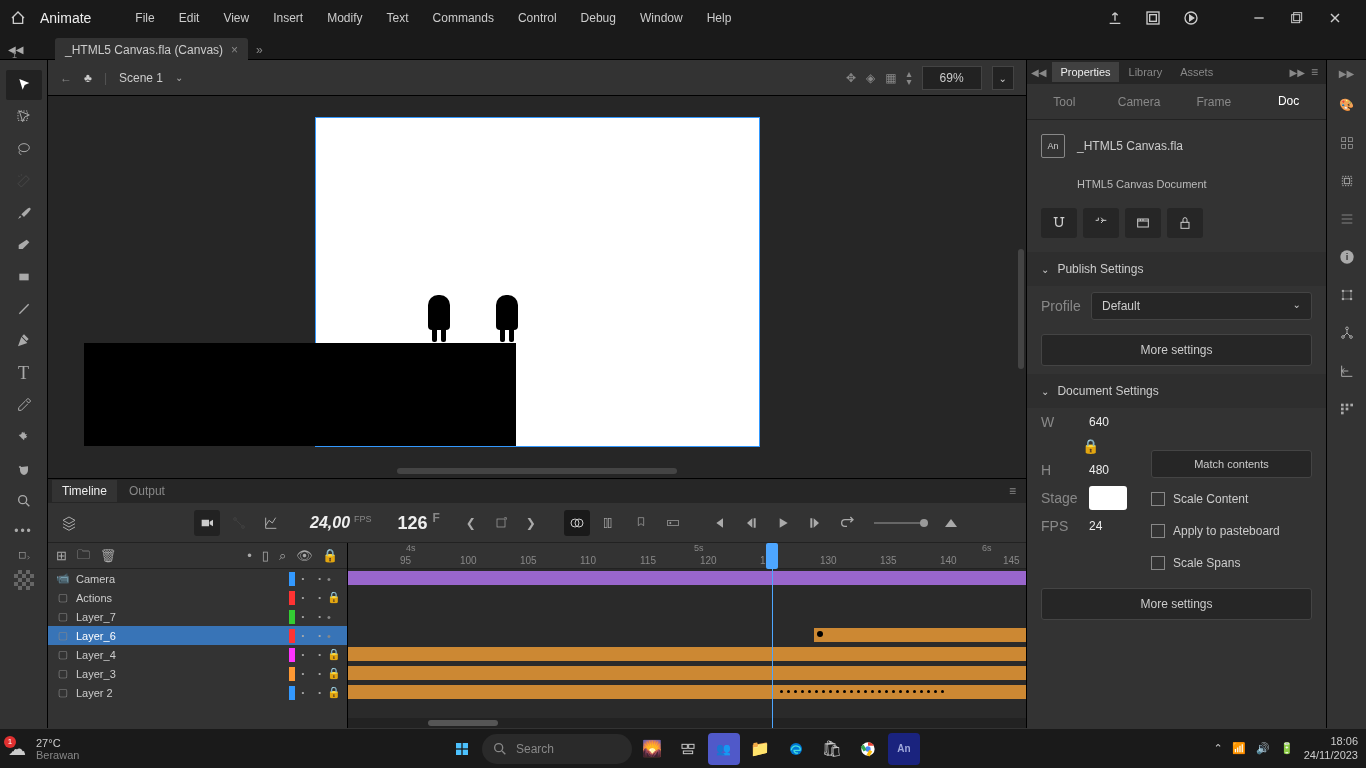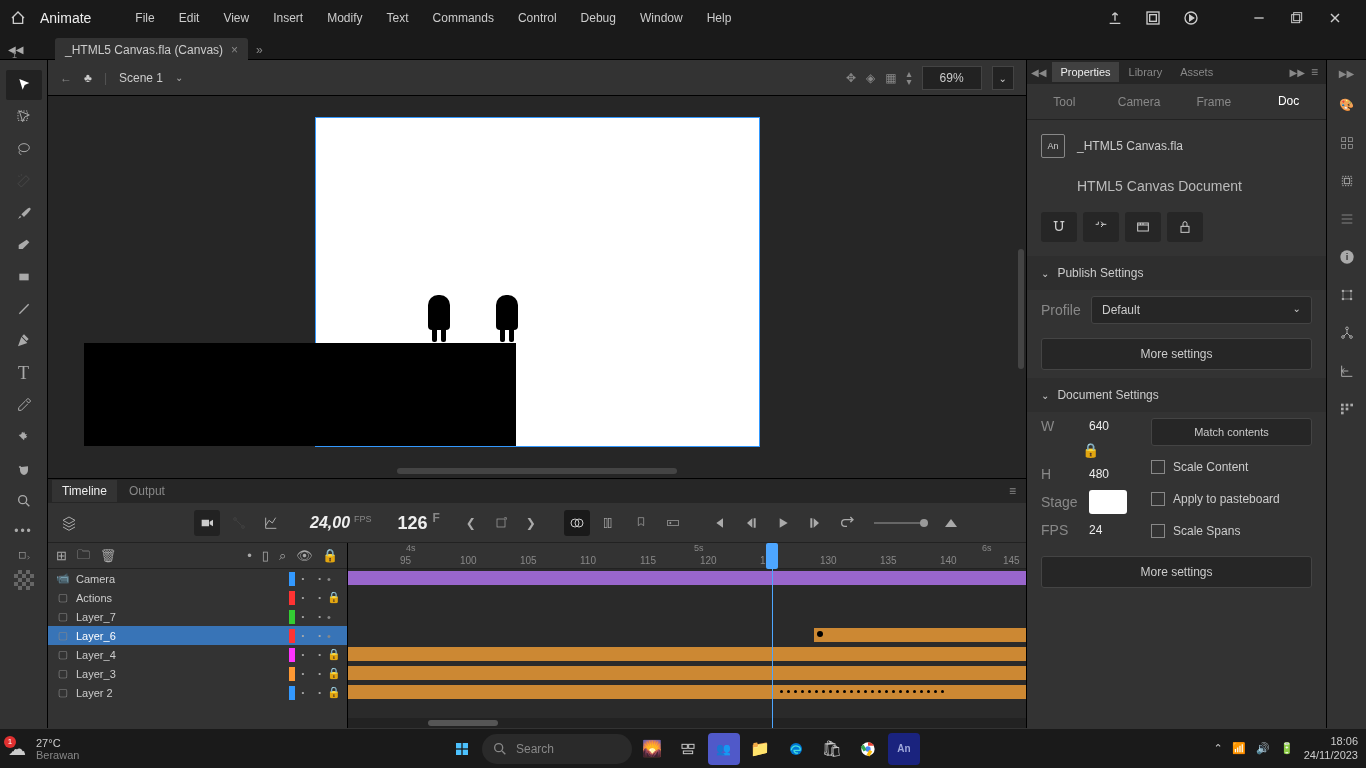--- a/index.html
+++ b/index.html
@@ -96,36 +96,36 @@
 
 .right-panels { width: 300px; background: #333; border-left: 1px solid #000; display: flex; flex-direction: column; }
 .rp-tabs { height: 24px; display: flex; gap: 2px; padding: 0 4px; align-items: center; background:#262626;}
 .rp-tab { padding: 4px 8px; color: #888; cursor: pointer; font-size: 11px; }
 .rp-tab.active { color: #eee; background: #404040; }
 .rp-subtabs { height: 36px; display: flex; border-bottom: 1px solid #222; }
 .rp-subtab { flex: 1; display: flex; align-items: center; justify-content: center; cursor: pointer; color: #888; }
 .rp-subtab.active { background: #333; color: #fff; border-bottom:2px solid transparent;}
 .rp-doc-header { display: flex; align-items: center; gap: 12px; padding: 14px; }
 .rp-doc-icon { width: 24px; height: 24px; border: 1px solid #888; display:flex; align-items:center; justify-content:center; font-size:9px; border-radius:2px;}
-.rp-doc-type { padding: 6px 14px 14px 50px; color: #bbb; font-size:14px;}
+.rp-doc-type { padding: 6px 14px 14px 50px; color: #bbb; font-size:11px;}
 .rp-action-row { display: flex; gap: 6px; padding: 4px 14px 14px; }
 .rp-action-btn { width: 36px; height: 30px; background: #262626; display:flex; align-items:center; justify-content:center; cursor:pointer; border-radius:3px; color:#aaa;}
 .rp-collapse-header { display: flex; align-items: center; gap: 8px; padding: 10px 14px; cursor: pointer; background:#2e2e2e;}
 .rp-collapse-header .chev { font-size: 10px; }
 .rp-field-row { display: flex; align-items: center; padding: 6px 14px; gap: 10px; }
 .rp-label { width: 40px; color: #888; font-size: 14px; }
 .rp-select { flex: 1; background: #262626; border: 1px solid #444; padding: 6px 10px; color: #ccc; border-radius: 3px; display:flex; justify-content:space-between; cursor:pointer;}
 .rp-button-full { background: #262626; border: 1px solid #444; padding: 8px; color: #ccc; text-align: center; cursor: pointer; border-radius: 3px; margin: 8px 14px; }
 .rp-value { color: #eee; }
 .rp-checkbox-row { display: flex; align-items: center; gap: 8px; padding: 4px 0; }
 .rp-checkbox { width: 14px; height: 14px; border: 1px solid #888; cursor: pointer; }
 .rp-doc-settings { display:flex; gap:10px; padding:6px 14px;}
 .rp-ds-left { display:flex; flex-direction:column; gap:8px; flex:0 0 100px;}
 .rp-ds-row {display:flex; gap:8px; align-items:center;}
-.rp-ds-right { flex:1; display:flex; flex-direction:column; gap:10px;}
+.rp-ds-right { flex:1; display:flex; flex-direction:column; gap:10px;margin-top:36px;}
 .rp-stage-color { width:38px; height:24px; background:#fff; border-radius:3px; cursor:pointer;}
 .rp-lock-link { font-size:14px; color:#888; margin:2px 0;}
 .match-btn { background:#262626; border:1px solid #444; padding:7px 12px; color:#ccc; border-radius:3px; cursor:pointer; text-align:center; font-size:11px;}
 
 
 .right-strip { width: 40px; background: #333; border-left: 1px solid #000; display: flex; flex-direction: column; align-items: center; gap: 14px; padding-top: 8px; }
 .strip-btn { width: 24px; height: 24px; display: flex; align-items: center; justify-content: center; cursor: pointer; color: #aaa; }
 
 
 .taskbar { position: fixed; bottom: 0; left: 0; right: 0; height: 40px; background: #1a1a1a; display: flex; align-items: center; padding: 0 8px; gap: 4px; border-top:1px solid #333;}

